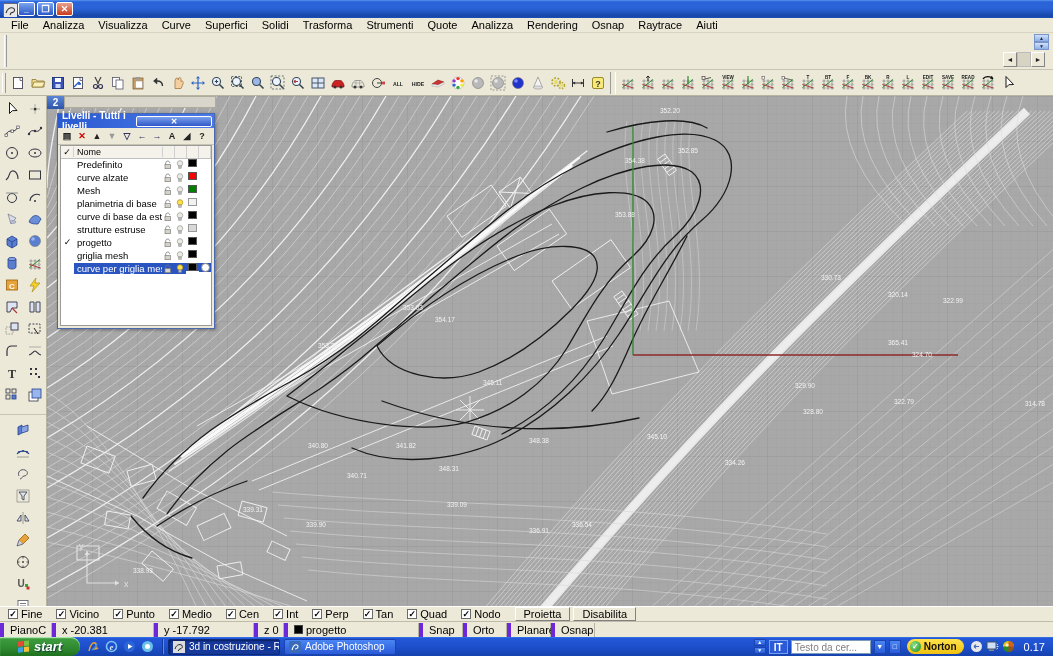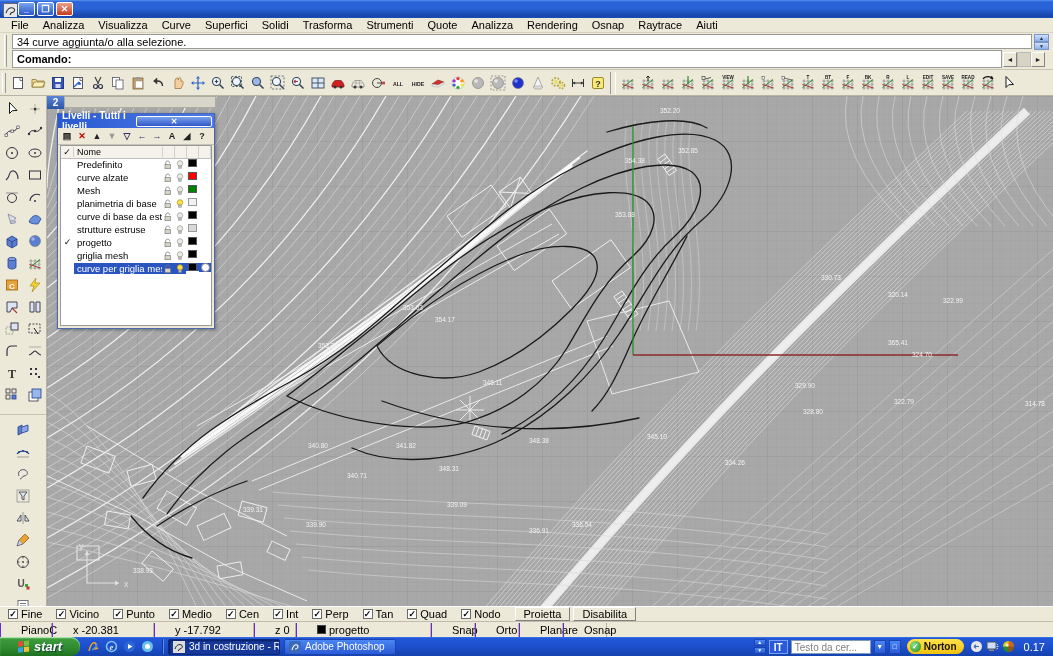--- a/index.html
+++ b/index.html
@@ -63,21 +63,21 @@
 .lrow .swatch{width:9px;height:8px;border:1px solid #555;display:block}
 .lrow.sel .hl{background:#2a55c0}
 .lrow.sel .nm{color:#fff}
 
 #osnapbar{left:0;top:606px;width:1053px;height:15px;background:#ece9d8;border-top:1px solid #fff;display:flex;align-items:center;padding-left:8px;gap:0}
 .osn{display:flex;align-items:center;margin-right:14px}
 .cb{width:10px;height:10px;background:#fff;border:1px solid #6a6a6a;margin-right:3px;font-size:9px;line-height:9px;text-align:center;color:#000;font-weight:bold}
 .osbtn{height:14px;padding:0 8px;border:1px solid #fff;border-right-color:#808080;border-bottom-color:#808080;background:#ece9d8;margin-right:3px;line-height:12px}
 
 #statusbar{left:0;top:621px;width:1053px;height:16px;background:#ece9d8;border-top:1px solid #c0bcac;display:flex;align-items:center}
-.stcell{height:14px;line-height:14px;padding:0 20px;border-right:1px solid #b8b4a4;border-left:1px solid #6d28d9;white-space:nowrap}
+.stcell{height:14px;line-height:14px;padding:0 6px;border-right:1px solid #b8b4a4;border-left:4px solid #6d28d9;white-space:nowrap}
 #st-layer{display:flex;align-items:center;width:135px}
 #st-layer .swatch{width:9px;height:9px;background:#000;border:1px solid #444;margin-right:3px}
 .sttoggle{width:44px;}
 .sttoggle.active{font-weight:normal}
 
 #taskbar{left:0;top:637px;width:1053px;height:19px;background:linear-gradient(180deg,#3a77e8 0%,#2258d8 8%,#1e4fcc 50%,#1543b0 95%,#1543b0 100%);display:flex;align-items:center;color:#fff}
 #startbtn{width:80px;height:19px;background:linear-gradient(180deg,#6abf6a 0%,#3d9a3d 12%,#2f8a2f 60%,#1e701e 100%);border-radius:0 9px 9px 0;display:flex;align-items:center;justify-content:center;gap:4px;font-weight:bold;font-style:italic;font-size:13px;text-shadow:1px 1px 1px #143;box-shadow:inset 0 1px 1px #aeeab0}
 .flag{width:12px;height:12px;display:inline-block;position:relative;transform:skewY(-6deg)}
 .flag i{position:absolute;width:5px;height:5px}
 .flag .f1{left:0;top:0;background:#e84a3a}.flag .f2{left:6px;top:0;background:#7ac143}.flag .f3{left:0;top:6px;background:#3aa0e8}.flag .f4{left:6px;top:6px;background:#f4c03a}
@@ -126,22 +126,20 @@
     <span class="menu-item">Quote</span>
     <span class="menu-item">Analizza</span>
     <span class="menu-item">Rendering</span>
     <span class="menu-item">Osnap</span>
     <span class="menu-item">Raytrace</span>
     <span class="menu-item">Aiuti</span>
   </div>
 
 <div id="cmdarea" class="abs">
   <div id="cmd-grip" class="abs"></div>
-  <div id="cmd-history" class="abs">34 curve aggiunta/o alla selezione.</div>
-  <div id="cmd-line" class="abs">Comando:</div>
   <div id="cmd-vscroll" class="abs">
       <div>▲</div>
       <div>▼</div>
     </div>
   <div id="cmd-hscroll" class="abs">
     <div class="sb">◄</div>
     <div class="sp"></div>
     <div class="sb">►</div>
   </div>
 </div>

